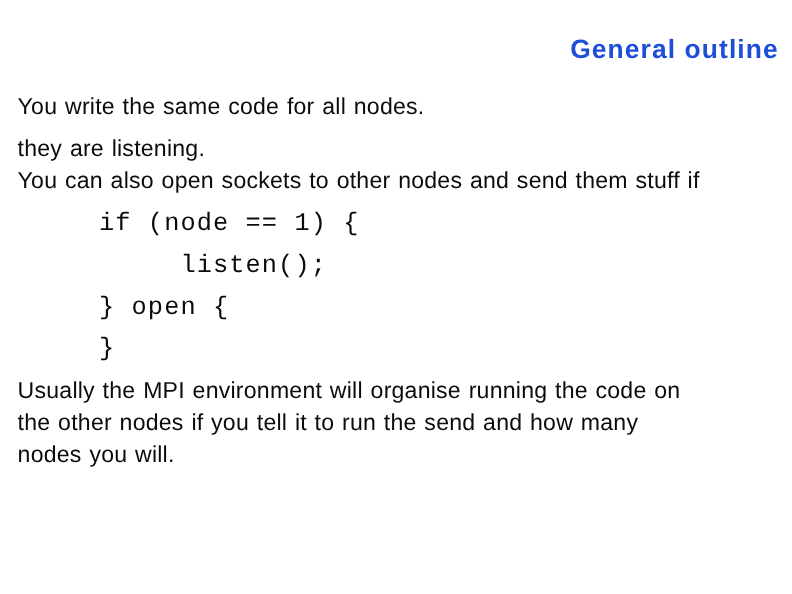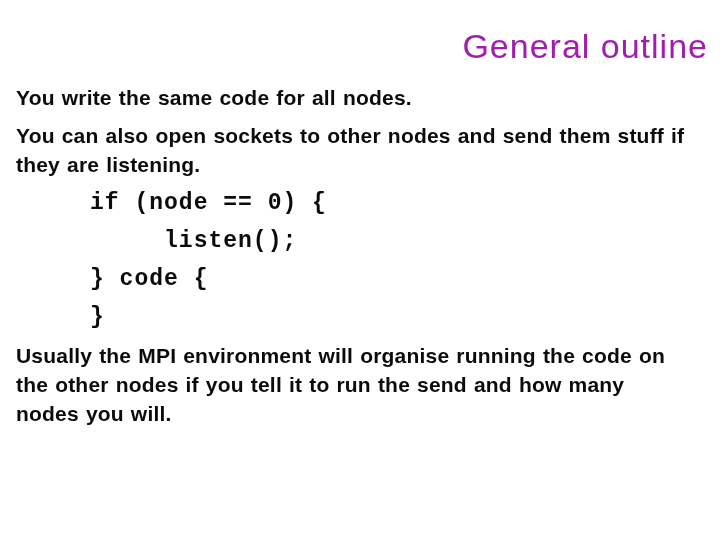--- a/index.html
+++ b/index.html
@@ -13,36 +13,35 @@
     height: 540px;
     background: #ffffff;
     overflow: hidden;
     font-family: "Liberation Sans", sans-serif;
     color: #0b0b0b;
   }
   .title {
     position: absolute;
     top: 26px;
     right: 12px;
-    font-size: 34px;
+    font-size: 24px;
     line-height: 40px;
     letter-spacing: 1px;
-    font-weight: 400;
-    color: #a21caf;
+    font-weight: 700;
+    color: #1d4ed8;
     white-space: nowrap;
   }
   .body {
     position: absolute;
     top: 83px;
     left: 16px;
     right: 4px;
   }
   .para {
     margin: 0 0 9px 0;
-    font-weight: bold;
   }
   .para:last-child {
     margin-bottom: 16px;
   }
   .tline {
     font-family: "Liberation Sans", sans-serif;
     font-size: 21px;
     line-height: 29px;
     letter-spacing: 0.2px;
     word-spacing: 1px;
@@ -66,28 +65,28 @@
   <div class="title">General outline</div>
 
   <div class="body">
 
     <div class="para">
       <div class="tline">You write the same code for all nodes.</div>
     </div>
 
 
     <div class="para">
+      <div class="tline">they are listening.</div>
       <div class="tline">You can also open sockets to other nodes and send them stuff if</div>
-      <div class="tline">they are listening.</div>
     </div>
 
     <div class="para">
-      <div class="cline">     if (node == 0) {</div>
+      <div class="cline">     if (node == 1) {</div>
       <div class="cline">          listen();</div>
-      <div class="cline">     } code {</div>
+      <div class="cline">     } open {</div>
       <div class="cline">     }</div>
     </div>
 
     <div class="para">
       <div class="tline">Usually the MPI environment will organise running the code on</div>
       <div class="tline">the other nodes if you tell it to run the send and how many</div>
       <div class="tline">nodes you will.</div>
     </div>
 
   </div>

